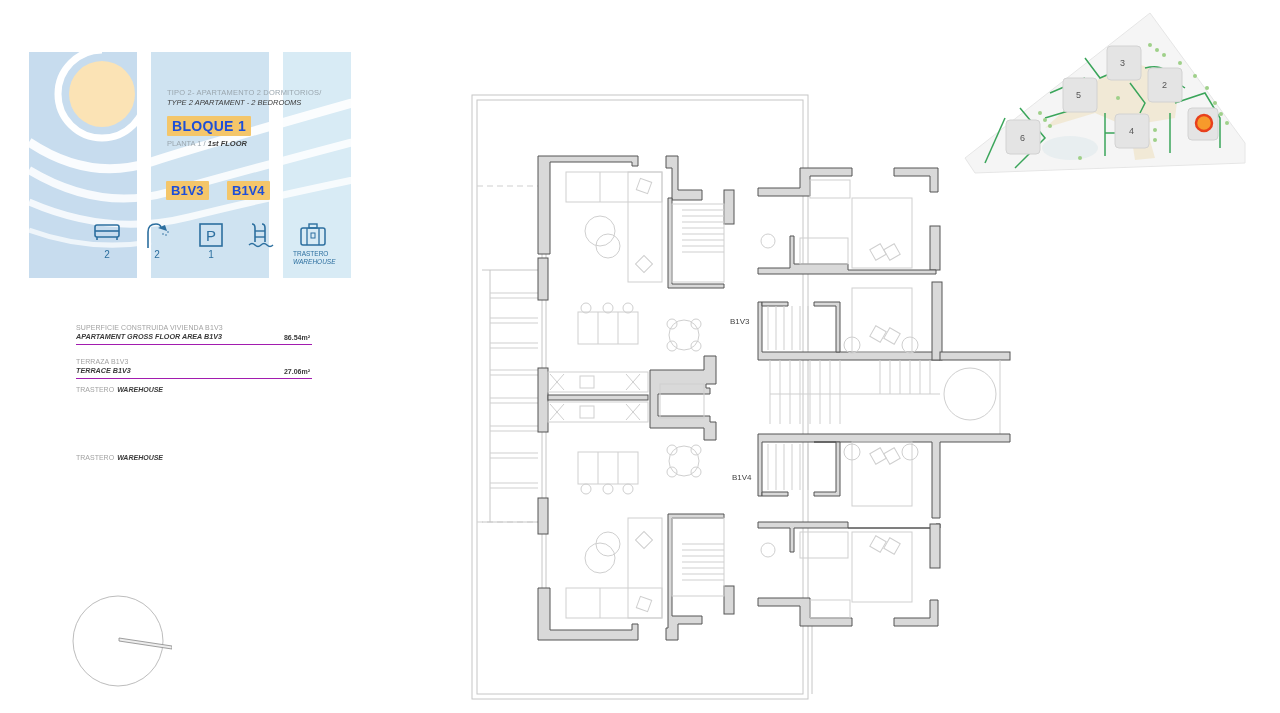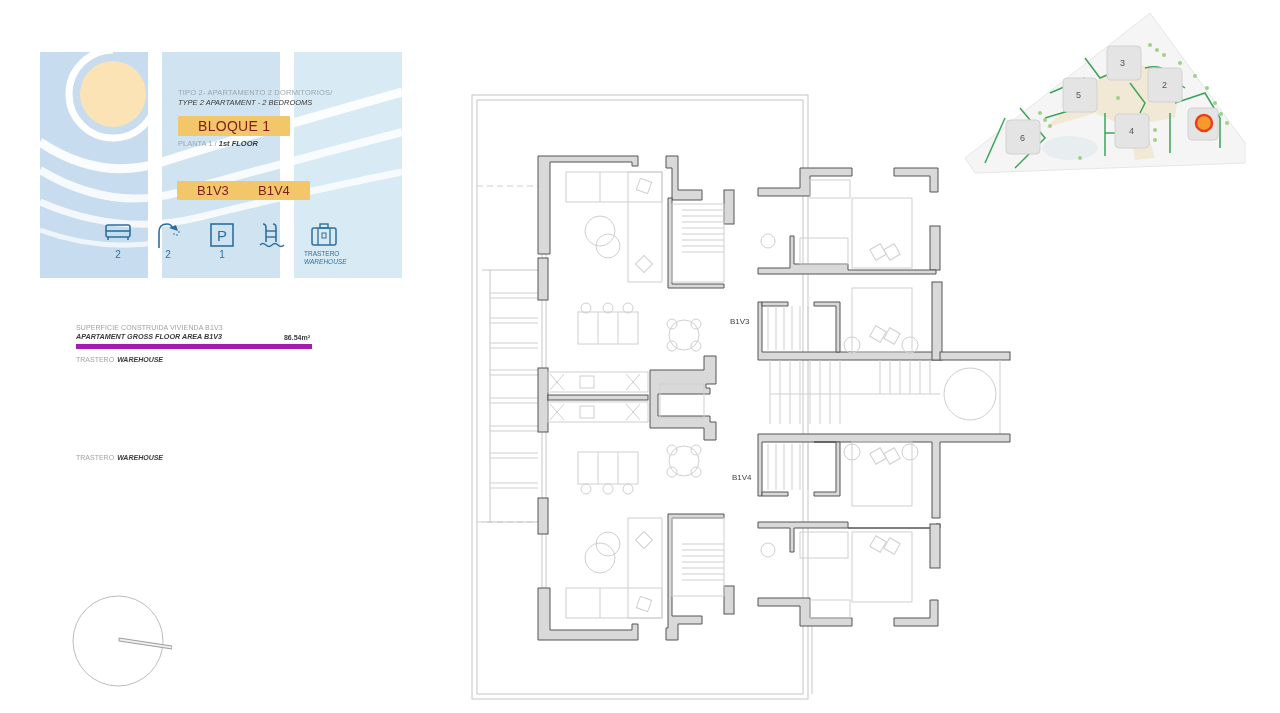--- a/index.html
+++ b/index.html
@@ -1,44 +1,44 @@
 <!DOCTYPE html>
 <html><head>
 <meta charset="utf-8">
 <style>
   * { box-sizing: border-box; margin: 0; padding: 0; }
   html, body { width: 1280px; height: 713px; background: #ffffff; overflow: hidden; }
   body { position: relative; font-family: "Liberation Sans", sans-serif; color: #333; }
 
   
-  .card { position: absolute; left: 40px; top: 52px; width: 362px; height: 226px; overflow: hidden; }
+  .card { position: absolute; left: 29px; top: 52px; width: 322px; height: 226px; overflow: hidden; }
   .card .panel { position: absolute; top: 0; height: 226px; background: #d3e6f2; }
   .card .p1 { left: 0; width: 108px; background: #c7dcee; }
   .card .p2 { left: 122px; width: 118px; background: #cfe3f1; }
   .card .p3 { left: 254px; width: 108px; background: #d8ebf5; }
   .card svg.deco { position: absolute; left: 0; top: 0; }
   .card .txt { position: absolute; }
   .t-es { left: 138px; top: 36px; font-size: 7.5px; color: #9aa6ae; letter-spacing: .2px; }
   .t-en { left: 138px; top: 46px; font-size: 7.5px; font-weight: normal; font-style: italic; color: #3a3a3a; }
-  .badge { position: absolute; background: #f4c66a; color: #7f1d1d; font-weight: normal; padding: 2px 20px; border-radius: 1px; }
+  .badge { position: absolute; background: #f4c66a; color: #1d4ed8; font-weight: bold; padding: 2px 5px; border-radius: 1px; }
   .b-bloque { left: 138px; top: 64px; font-size: 14px; letter-spacing: .3px; }
   .t-planta { left: 138px; top: 87px; font-size: 7.5px; color: #9aa6ae; }
   .t-planta b { font-style: italic; color: #3a3a3a; margin-top: 12px; }
   .b-v3 { left: 137px; top: 129px; font-size: 13px; }
   .b-v4 { left: 198px; top: 129px; font-size: 13px; }
   .amen { position: absolute; top: 170px; width: 40px; text-align: center; color: #2c6f9f; }
   .amen svg { display: block; margin: 0 auto; }
   .amen .n { font-size: 10px; margin-top: 7px; color: #2c6f9f; }
   .amen .w { font-size: 6.5px; text-align: left; margin-top: 2px; line-height: 8px; }
   .amen .w i { display: block; }
 
   
   .areas { position: absolute; left: 76px; width: 236px; }
   .row { position: relative; padding-bottom: 3px; margin-bottom: 13px; }
-  .row.ul { border-bottom: 5px solid #a21caf; }
+  .row.ul { border-bottom: 1px solid #a21caf; }
   .row .es { font-size: 7px; color: #a2a2a2; letter-spacing: .1px; }
   .row .en { font-size: 7.2px; font-style: italic; font-weight: bold; color: #3a3a3a; margin-top: 1px; }
   .row .val { position: absolute; right: 2px; bottom: 3px; font-size: 7px; font-weight: bold; color: #3a3a3a; }
   .row.ware { font-size: 7px; color: #a2a2a2; }
   .row.ware i { font-weight: bold; color: #3a3a3a; margin-left: 3px; }
 
   
   .compass { position: absolute; left: 72px; top: 594px; }
 
   
@@ -120,20 +120,25 @@
       <i>WAREHOUSE</i>
     </div>
   </div>
 </div>
 
 <div class="areas" style="top:324px">
   <div class="row ul">
     <div class="es">SUPERFICIE CONSTRUIDA VIVIENDA B1V3</div>
     <div class="en">APARTAMENT GROSS FLOOR AREA B1V3</div>
     <div class="val">86.54m²</div>
+  </div>
+  <div class="row ul">
+    <div class="es">TERRAZA B1V3</div>
+    <div class="en">TERRACE B1V3</div>
+    <div class="val">27.06m²</div>
   </div>
   <div class="row ware" style="margin-top:-6px">
     <span>TRASTERO</span><i>WAREHOUSE</i>
   </div>
 </div>
 
 <div class="areas" style="top:460px">
   <div class="row ware" style="margin-top:-6px">
     <span>TRASTERO</span><i>WAREHOUSE</i>
   </div>

